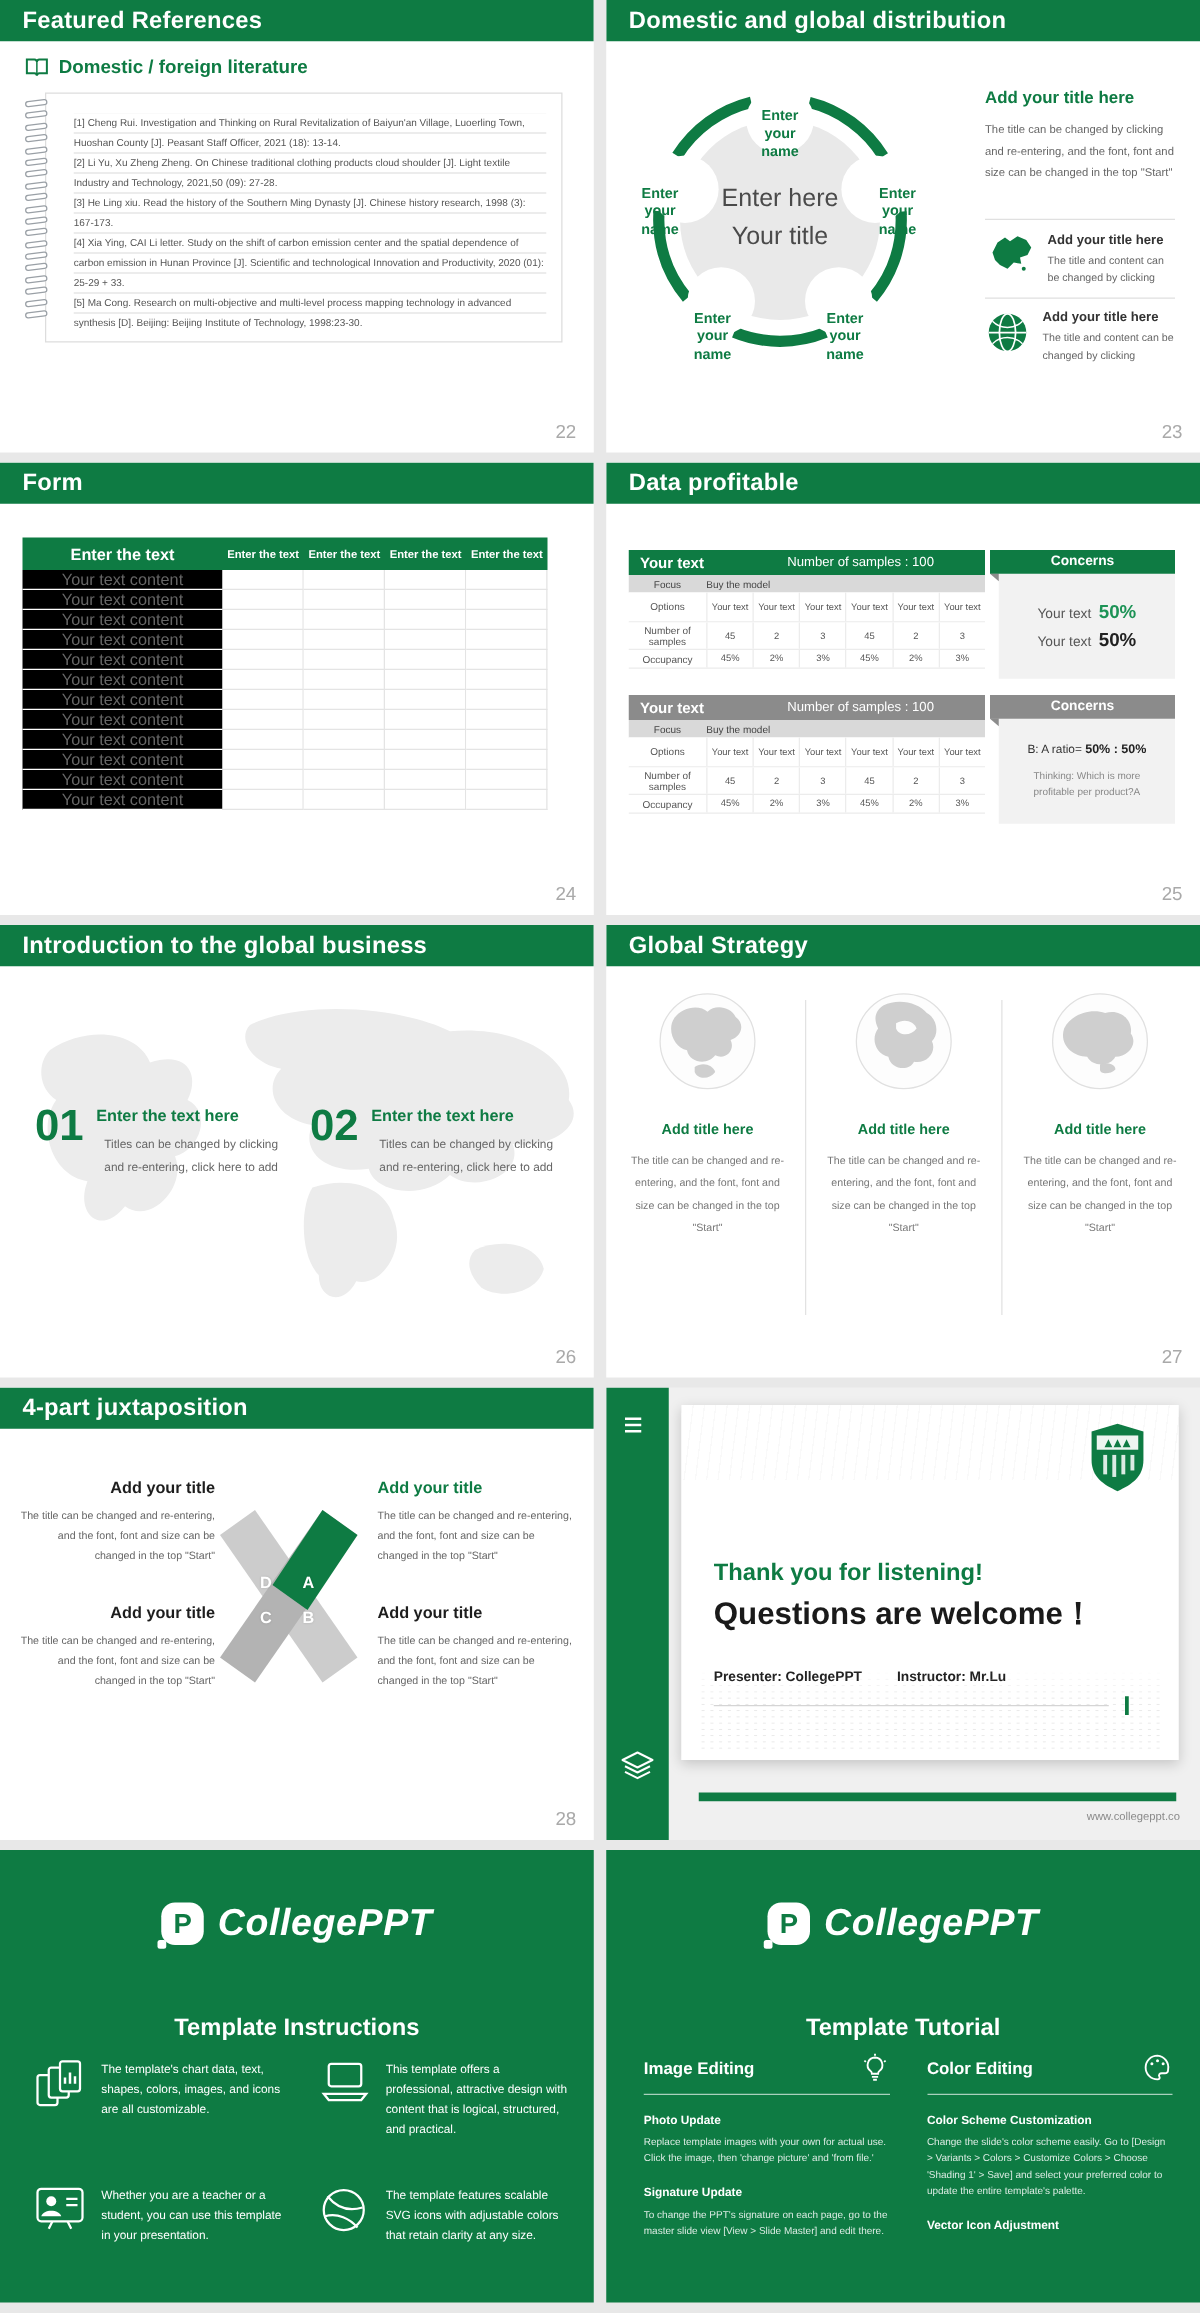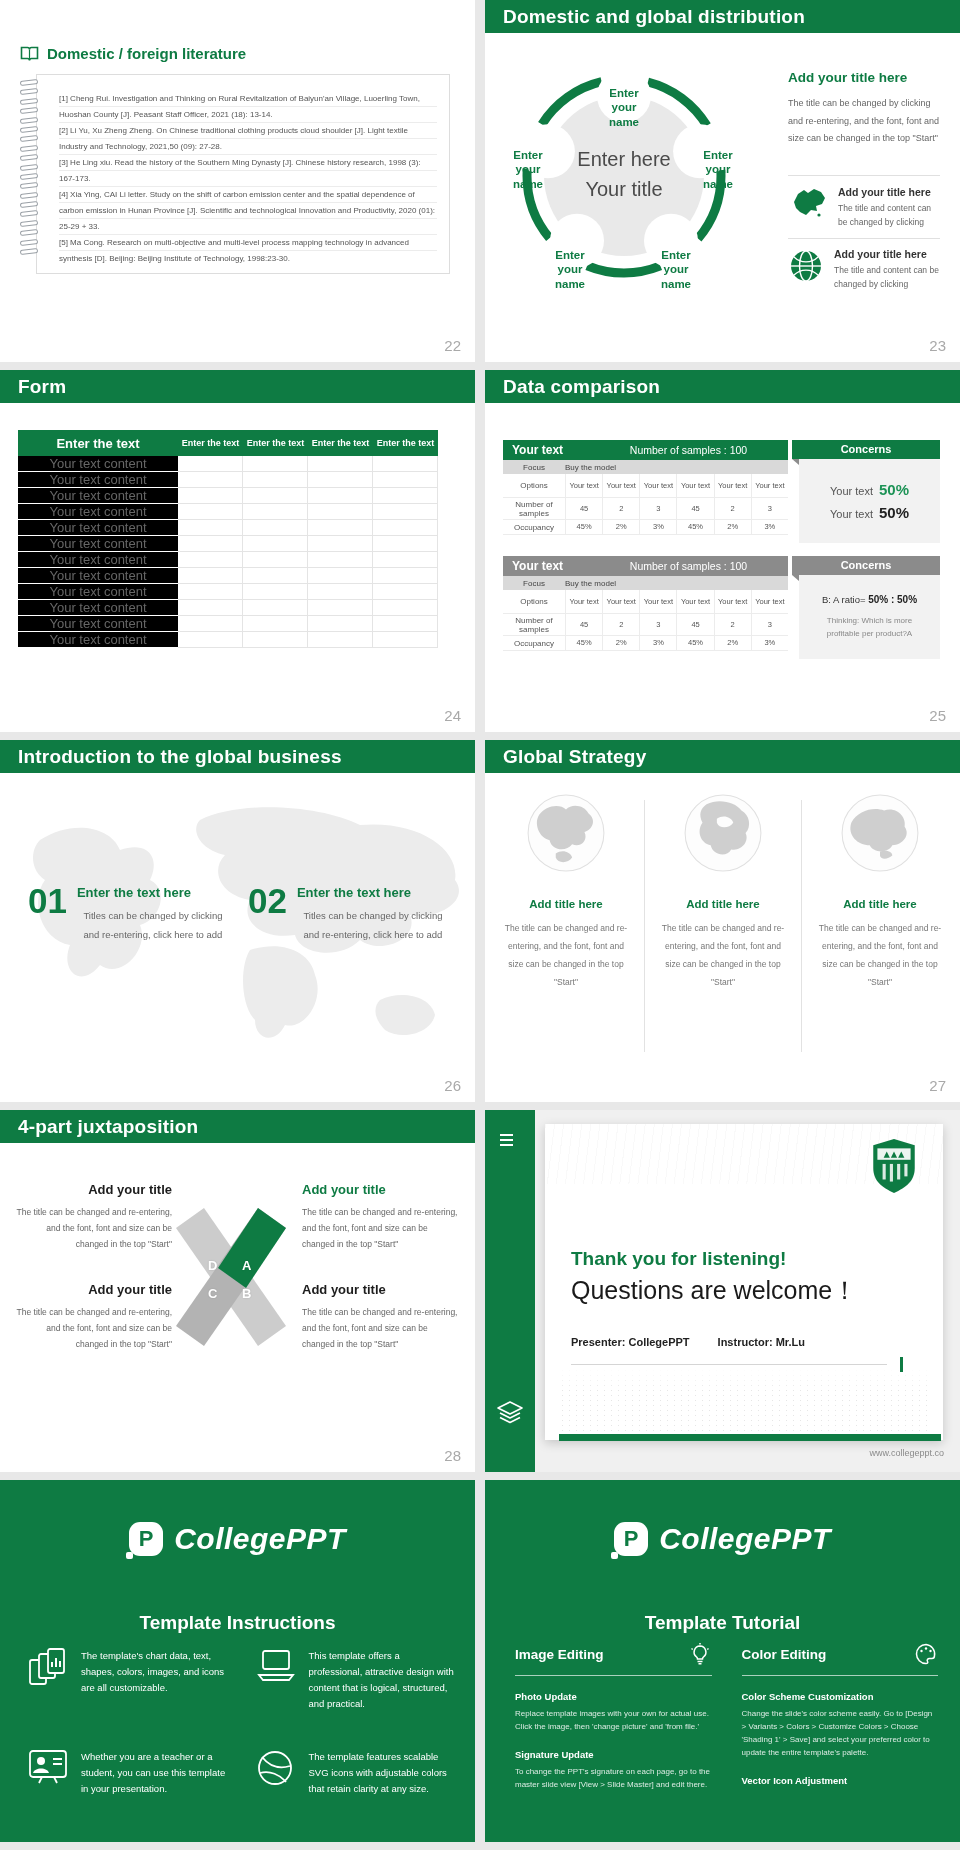--- a/index.html
+++ b/index.html
@@ -111,31 +111,31 @@
   .jx.r{text-align:right;}
   .jx-graphic{position:absolute;left:168px;top:92px;width:126px;height:150px;}
   .jx-letter{position:absolute;font-size:13px;font-weight:bold;color:#fff;text-shadow:0 0 2px rgba(0,0,0,.15);}
 
   
   .slide.thanks{background:#f0f0f0;}
   .ty-band{position:absolute;left:0;top:0;width:50px;height:100%;background:var(--g);}
   .ty-burger{position:absolute;left:15px;top:24px;display:flex;flex-direction:column;gap:3px;}
   .ty-burger i{display:block;width:13px;height:2px;background:#fff;}
   .ty-layers{position:absolute;left:11px;top:290px;}
-  .ty-card{position:absolute;left:60px;top:14px;width:398px;height:316px;background:#fff;
+  .ty-card{position:absolute;left:60px;top:14px;width:398px;height:284px;background:#fff;
            box-shadow:0 3px 10px rgba(0,0,0,.18);}
   .ty-waves{position:absolute;left:0;right:0;top:0;height:60px;
      background:repeating-linear-gradient(97deg,rgba(0,0,0,.025) 0 1px,transparent 1px 9px);}
   .ty-mesh{position:absolute;left:14px;right:14px;bottom:8px;height:64px;opacity:.65;
      background-image:radial-gradient(#d9d9d9 .8px,transparent .9px);background-size:7px 5px;
      -webkit-mask-image:linear-gradient(to bottom,transparent,#000 35%);
      mask-image:linear-gradient(to bottom,transparent,#000 35%);}
   .ty-crest{position:absolute;right:26px;top:14px;}
   .ty-h1{position:absolute;left:26px;top:124px;font-size:19px;font-weight:bold;color:var(--g);}
-  .ty-h2{position:absolute;left:26px;top:150px;font-size:25px;font-weight:normal;color:#1a1a1a;}
+  .ty-h2{position:absolute;left:26px;top:150px;font-size:25px;font-weight:bold;color:#1a1a1a;}
   .ty-people{position:absolute;left:26px;top:212px;display:flex;gap:28px;font-size:11px;font-weight:bold;color:#222;}
   .ty-divider{position:absolute;left:26px;right:56px;top:240px;border-top:1px solid #d5d5d5;}
   .ty-divider::after{content:"";position:absolute;right:-16px;top:-8px;width:3px;height:15px;background:var(--g);}
   .ty-footbar{position:absolute;left:74px;top:324px;width:382px;height:7px;background:var(--g);}
   .ty-url{position:absolute;right:16px;top:338px;font-size:9px;color:#8a8a8a;}
 
   
   .panel{position:relative;background:var(--g);color:#fff;}
   .brand{position:absolute;left:0;right:0;top:42px;display:flex;align-items:center;
          justify-content:center;gap:11px;}
@@ -161,20 +161,21 @@
   .tut-sec p{margin:0;font-size:8px;line-height:1.62;color:rgba(255,255,255,.85);}
 
   svg{display:block;}
 </style>
 </head>
 <body>
 
 <div class="page">
 
   <div class="slide">
+    <div class="bar"><span>Featured References</span></div>
     <div class="lit-head">
       <span>
         <svg width="19" height="15" viewBox="0 0 19 15">
             <path d="M1.5 1.5h6a2 2 0 0 1 2 2 2 2 0 0 1 2-2h6v11h-6a2 2 0 0 0-2 2 2 2 0 0 0-2-2h-6z" fill="none" stroke="#0E7B43" stroke-width="1.6"></path>
             <line x1="9.5" y1="3.5" x2="9.5" y2="14" stroke="#0E7B43" stroke-width="1.2"></line>
           </svg>
       </span>
       <span>Domestic / foreign literature</span>
     </div>
     <div class="ref-box">
@@ -361,21 +362,21 @@
           <div class="c"></div>
           <div class="c"></div>
           <div class="c"></div>
           <div class="c"></div>
         </div>
     </div>
     <div class="pageno">24</div>
   </div>
 
   <div class="slide">
-    <div class="bar"><span>Data comparison</span></div>
+    <div class="bar"><span>Data profitable</span></div>
 
     <div class="dc-table" style="top:70px">
       <div class="dc-head green">
         <div class="l">Your text</div>
         <div class="r">Number of samples : 100</div>
       </div>
       <div class="dc-sub">
         <div class="l">Focus</div>
         <div class="r">Buy the model</div>
       </div>

